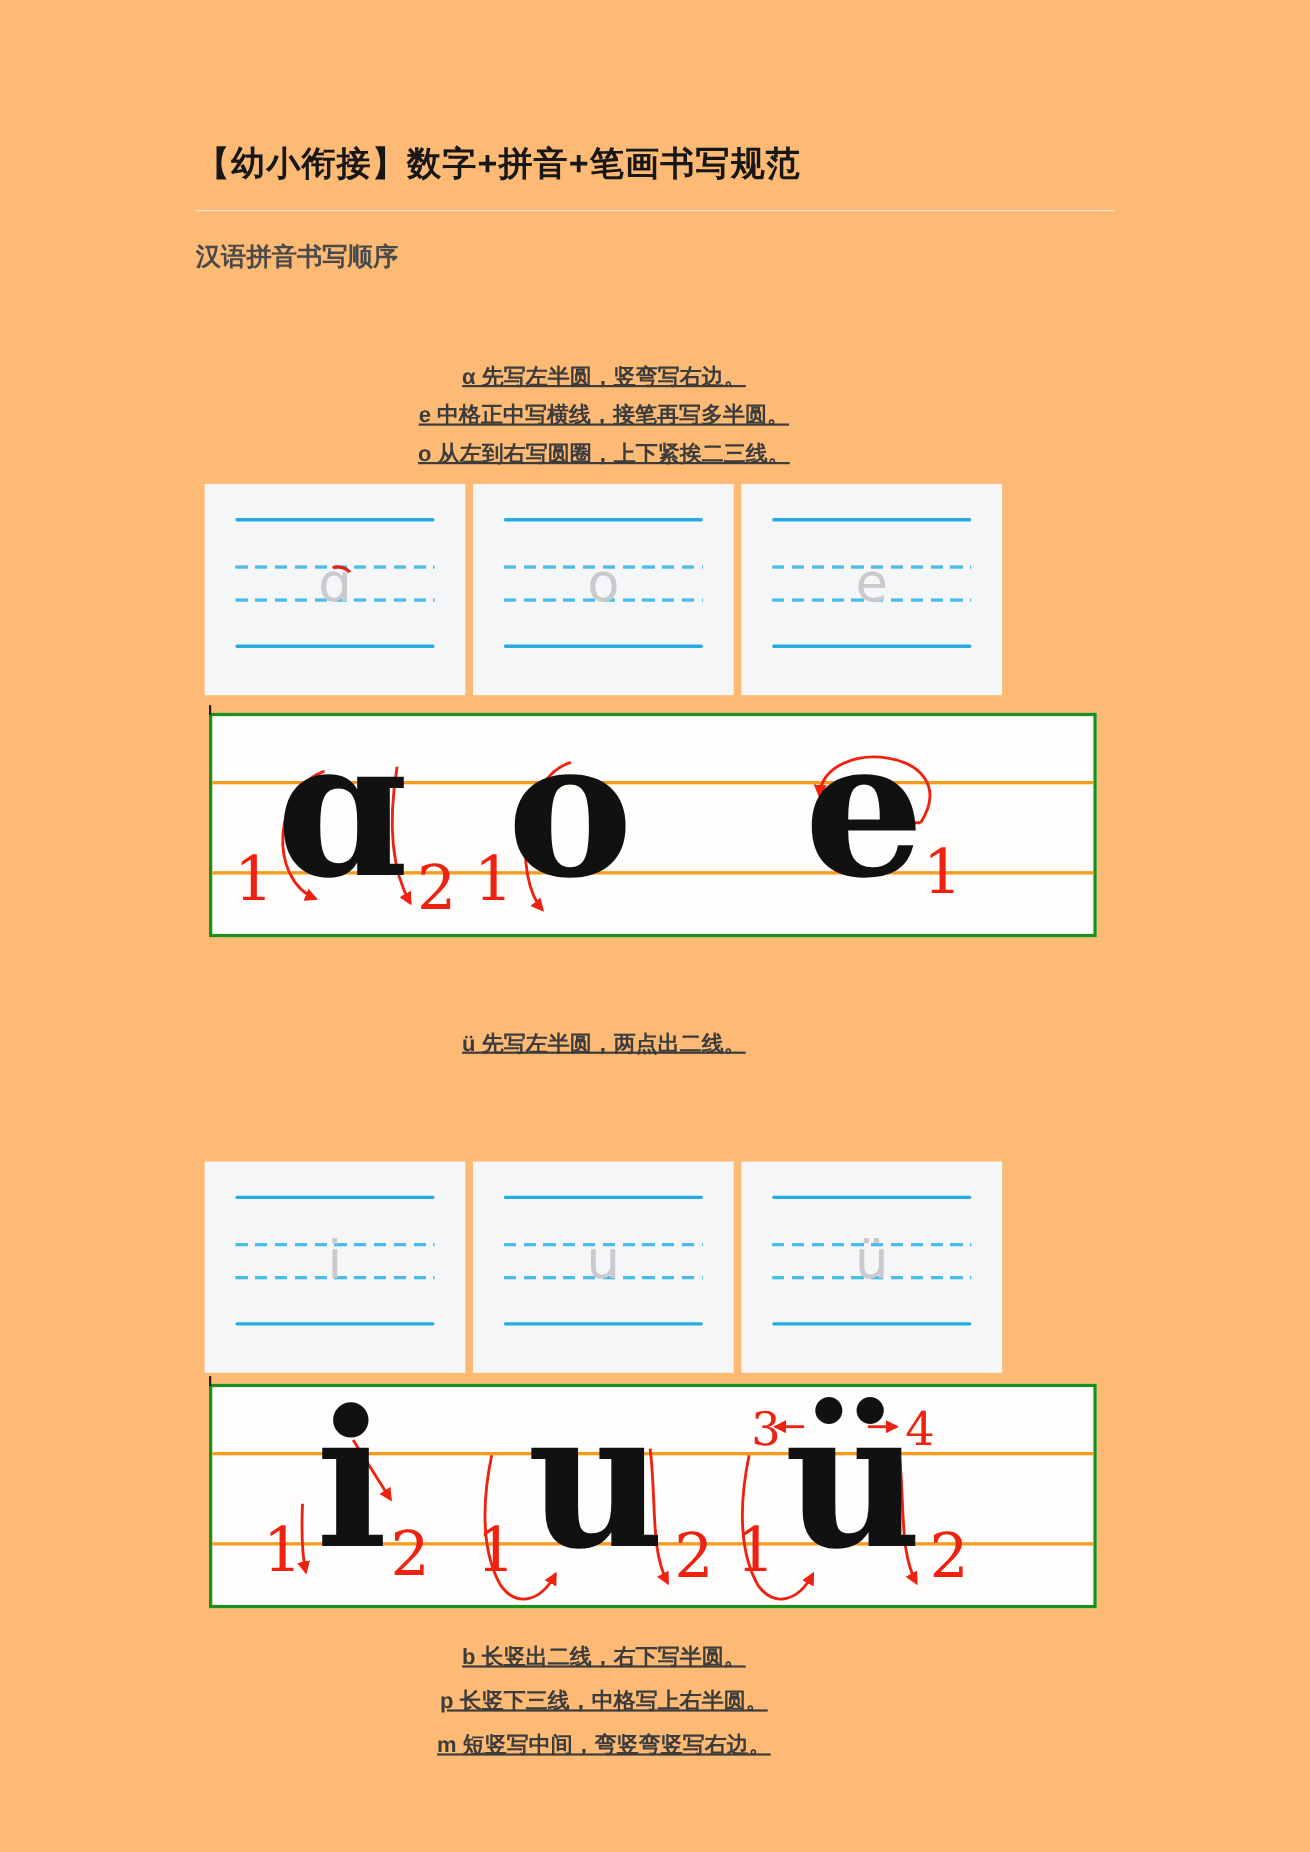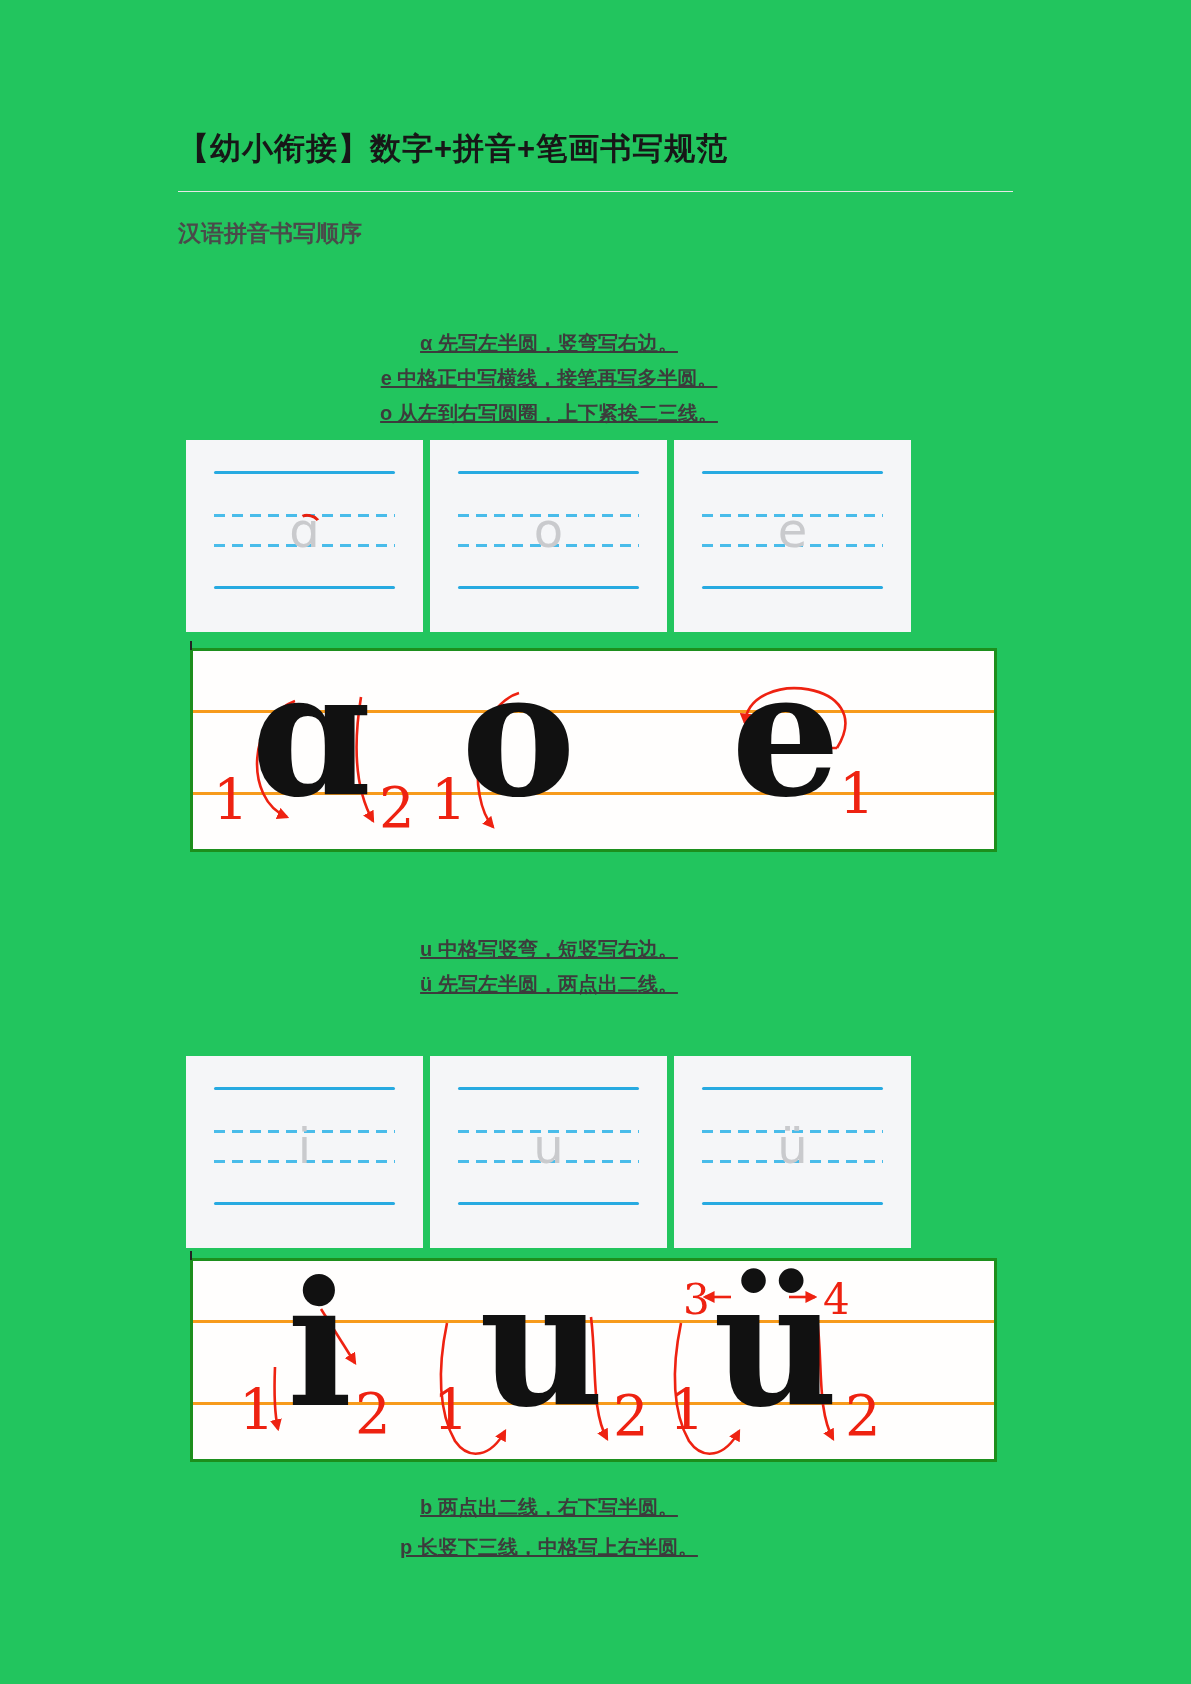--- a/index.html
+++ b/index.html
@@ -1,16 +1,16 @@
 <!DOCTYPE html>
 <html><head>
 <meta charset="utf-8">
 <style>
   html,body{margin:0;padding:0;background:#ffffff;}
-  .page{position:relative;width:1191px;height:1684px;background:#22c55e;overflow:hidden;
+  .page{position:relative;width:1191px;height:1684px;background:#fdba74;overflow:hidden;
         font-family:"Liberation Sans",sans-serif;}
 
   .title{position:absolute;left:178px;top:128px;font-size:31px;font-weight:700;
          color:#171717;letter-spacing:1px;}
   .rule{position:absolute;left:178px;top:191px;width:835px;height:1px;background:#e7e7e7;}
   .heading{position:absolute;left:178px;top:218px;font-size:23px;font-weight:600;color:#4a4a4a;}
 
   .tip-block{position:absolute;left:186px;width:726px;text-align:center;
              font-size:20px;font-weight:600;color:#3c3c3c;line-height:35px;}
   #tips1{top:326px}
@@ -127,21 +127,20 @@
     <span class="demo-letter b1-o">o</span>
     <span class="demo-letter b1-e">e</span>
 
     <span class="num b1-a1">1</span>
     <span class="num b1-a2">2</span>
     <span class="num b1-o1">1</span>
     <span class="num b1-e1">1</span>
   </div>
 
   <div class="tip-block" id="tips2">
-    <span class="tip-line">u 中格写竖弯，短竖写右边。</span>
     <span class="tip-line">ü 先写左半圆，两点出二线。</span>
   </div>
 
   <div class="cards-row" id="cards2">
     <div class="card">
       <div class="cline solid cl1"></div>
       <div class="cline dash cl2"></div>
       <div class="cline dash cl3"></div>
       <div class="cline solid cl4"></div>
       <div class="card-letter">i</div>
@@ -193,17 +192,18 @@
     <span class="num b2-i2">2</span>
     <span class="num b2-u1">1</span>
     <span class="num b2-u2">2</span>
     <span class="num b2-v1">1</span>
     <span class="num b2-v2">2</span>
     <span class="num num-sm b2-v3">3</span>
     <span class="num num-sm b2-v4">4</span>
   </div>
 
   <div class="tip-block" id="tips3">
-    <span class="tip-line">b 两点出二线，右下写半圆。</span>
+    <span class="tip-line">b 长竖出二线，右下写半圆。</span>
     <span class="tip-line">p 长竖下三线，中格写上右半圆。</span>
+    <span class="tip-line">m 短竖写中间，弯竖弯竖写右边。</span>
   </div>
 
 </div>
 
 </body></html>

